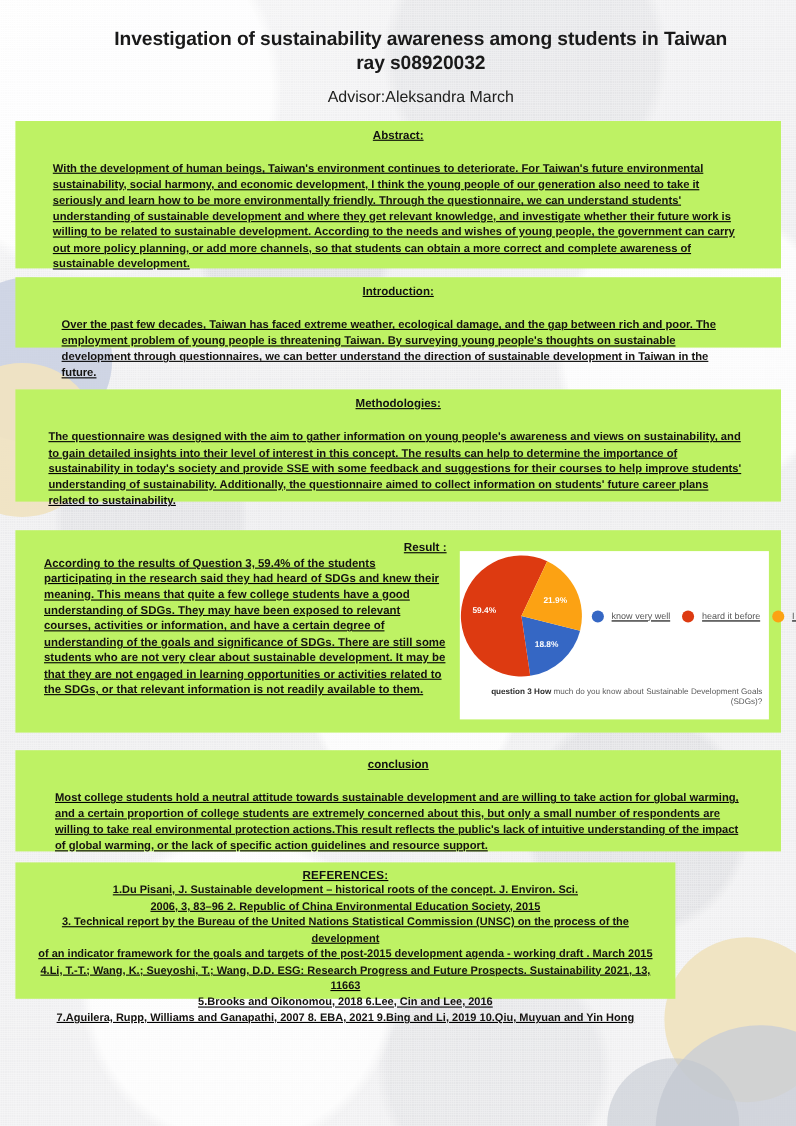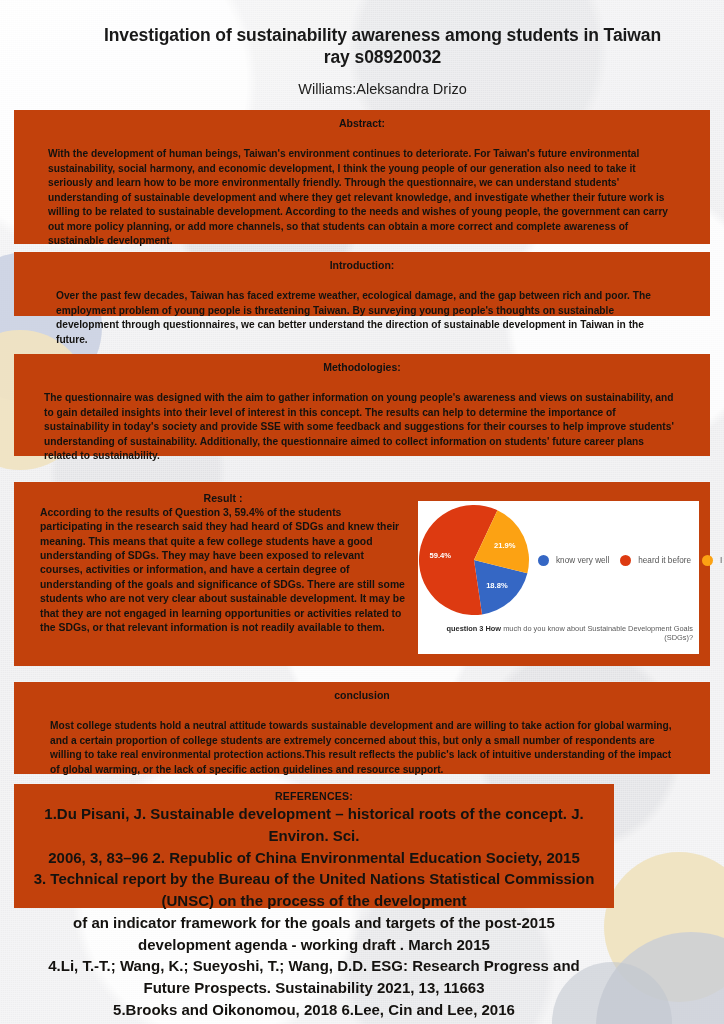--- a/index.html
+++ b/index.html
@@ -116,23 +116,24 @@
   .poster-subtitle {
     font-size: 14.5px;
     color: #20201f;
     margin-top: 12px;
     font-weight: normal;
   }
 
   
   .panel {
     position: absolute;
-    background: #c2410c;
+    background: #bef264;
     z-index: 4;
     box-sizing: border-box;
+    text-decoration: underline;
   }
   .sec-heading {
     font-size: 10.5px;
     font-weight: bold;
     color: #111;
     text-align: center;
     margin: 0 0 1px 0;
     line-height: 1.45;
   }
   .sec-body {
@@ -161,21 +162,21 @@
     gap: 12px;
   }
   .result-text {
     width: 366px;
     flex: 0 0 366px;
   }
   .result-label {
     font-size: 10.6px;
     font-weight: bold;
     color: #111;
-    text-align: center;
+    text-align: right;
     margin: 0 0 0 0;
     line-height: 1.4;
   }
   .result-body {
     font-size: 10.4px;
     font-weight: bold;
     color: #14120f;
     text-align: left;
     line-height: 1.385;
     margin: 0;
@@ -250,21 +251,21 @@
   
   .ref-heading {
     font-size: 10.6px;
     font-weight: bold;
     color: #111;
     text-align: center;
     margin: 0 0 1px 0;
     letter-spacing: 0.2px;
   }
   .ref-line {
-    font-size: 15px;
+    font-size: 10px;
     font-weight: bold;
     color: #14120f;
     text-align: center;
     line-height: 1.45;
     margin: 0;
   }
 </style>
 </head>
 <body>
 
@@ -277,21 +278,21 @@
   <div class="deco deco-cream-left"></div>
   <div class="deco deco-cream-right"></div>
   <div class="deco deco-gray-right"></div>
   <div class="deco deco-gray-right2"></div>
 
   <div class="header">
     <div class="poster-title">
       <span>Investigation of sustainability awareness among students in Taiwan</span><br>
       <span>ray s08920032</span>
     </div>
-    <div class="poster-subtitle">Williams:Aleksandra Drizo</div>
+    <div class="poster-subtitle">Advisor:Aleksandra March</div>
   </div>
 
   <div class="panel" id="panel-abstract">
     <p class="sec-heading">Abstract:</p>
     <p class="sec-body">With the development of human beings, Taiwan's environment continues to deteriorate. For Taiwan's future environmental sustainability, social harmony, and economic development, I think the young people of our generation also need to take it seriously and learn how to be more environmentally friendly. Through the questionnaire, we can understand students' understanding of sustainable development and where they get relevant knowledge, and investigate whether their future work is willing to be related to sustainable development. According to the needs and wishes of young people, the government can carry out more policy planning, or add more channels, so that students can obtain a more correct and complete awareness of sustainable development.</p>
   </div>
 
   <div class="panel" id="panel-intro">
     <p class="sec-heading">Introduction:</p>
     <p class="sec-body">Over the past few decades, Taiwan has faced extreme weather, ecological damage, and the gap between rich and poor. The employment problem of young people is threatening Taiwan. By surveying young people's thoughts on sustainable development through questionnaires, we can better understand the direction of sustainable development in Taiwan in the future.</p>

